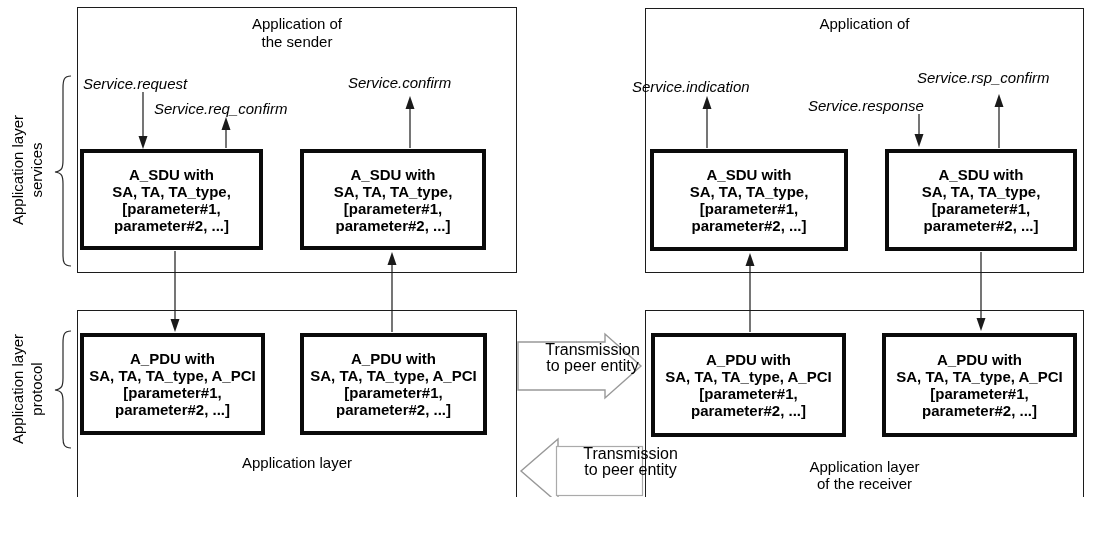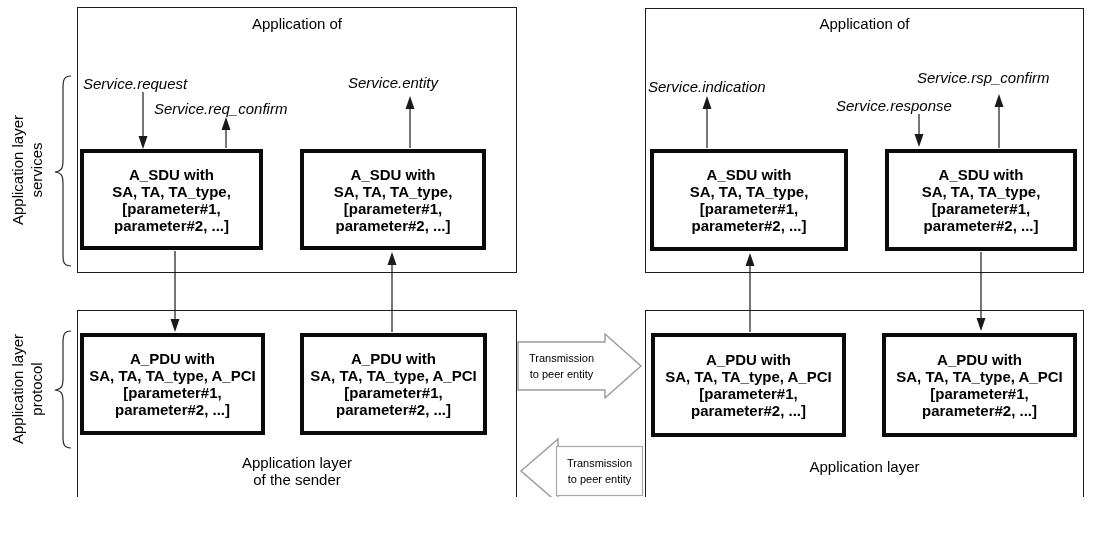--- a/index.html
+++ b/index.html
@@ -55,72 +55,74 @@
     text-align: center;
     font-size: 15px;
     line-height: 19px;
     white-space: nowrap;
   }
   .block-arrow-label {
     position: absolute;
     display: flex;
     flex-direction: column;
     align-items: center;
-    justify-content: center;
-    text-align: center;
-    font-size: 11px;
+    justify-content: flex-start;
+    text-align: center;
+    font-size: 16px;
     line-height: 16px;
     white-space: nowrap;
+    padding-left: 31px;
   }
   svg.overlay {
     position: absolute;
     left: 0; top: 0;
     width: 1095px; height: 537px;
     pointer-events: none;
   }
 </style>
 </head>
 <body>
 
 <div id="stage">
 
   <div class="outer-box" style="left:77px; top:7px; width:440px; height:266px;"></div>
   <div class="outer-box" style="left:77px; top:310px; width:440px; height:218px;"></div>
   <div class="outer-box" style="left:645px; top:8px; width:439px; height:265px;"></div>
   <div class="outer-box" style="left:645px; top:310px; width:439px; height:218px;"></div>
 
   <div class="title" style="left:77px; top:15px; width:440px;">
     <div>Application of</div>
+    <div>the sender</div>
   </div>
   <div class="title" style="left:645px; top:15px; width:439px;">
     <div>Application of</div>
   </div>
 
   <div class="caption" style="left:77px; top:454px; width:440px;">
     <div>Application layer</div>
-    <div>of the sender</div>
   </div>
   <div class="caption" style="left:645px; top:458px; width:439px;">
     <div>Application layer</div>
+    <div>of the receiver</div>
   </div>
 
   <div class="rot-label" style="left:27px; top:170px;">
     <div>Application layer</div>
     <div>services</div>
   </div>
   <div class="rot-label" style="left:27px; top:389px;">
     <div>Application layer</div>
     <div>protocol</div>
   </div>
 
   <div class="prim-label" style="left:83px; top:75px;">Service.request</div>
   <div class="prim-label" style="left:154px; top:100px;">Service.req_confirm</div>
-  <div class="prim-label" style="left:348px; top:74px;">Service.entity</div>
-  <div class="prim-label" style="left:648px; top:78px;">Service.indication</div>
-  <div class="prim-label" style="left:836px; top:97px;">Service.response</div>
+  <div class="prim-label" style="left:348px; top:74px;">Service.confirm</div>
+  <div class="prim-label" style="left:632px; top:78px;">Service.indication</div>
+  <div class="prim-label" style="left:808px; top:97px;">Service.response</div>
   <div class="prim-label" style="left:917px; top:69px;">Service.rsp_confirm</div>
 
   <div class="inner-box" style="left:80px; top:149px; width:183px; height:101px;">
     <div>A_SDU with</div>
     <div>SA, TA, TA_type,</div>
     <div>[parameter#1,</div>
     <div>parameter#2, ...]</div>
   </div>
   <div class="inner-box" style="left:300px; top:149px; width:186px; height:101px;">
     <div>A_SDU with</div>

